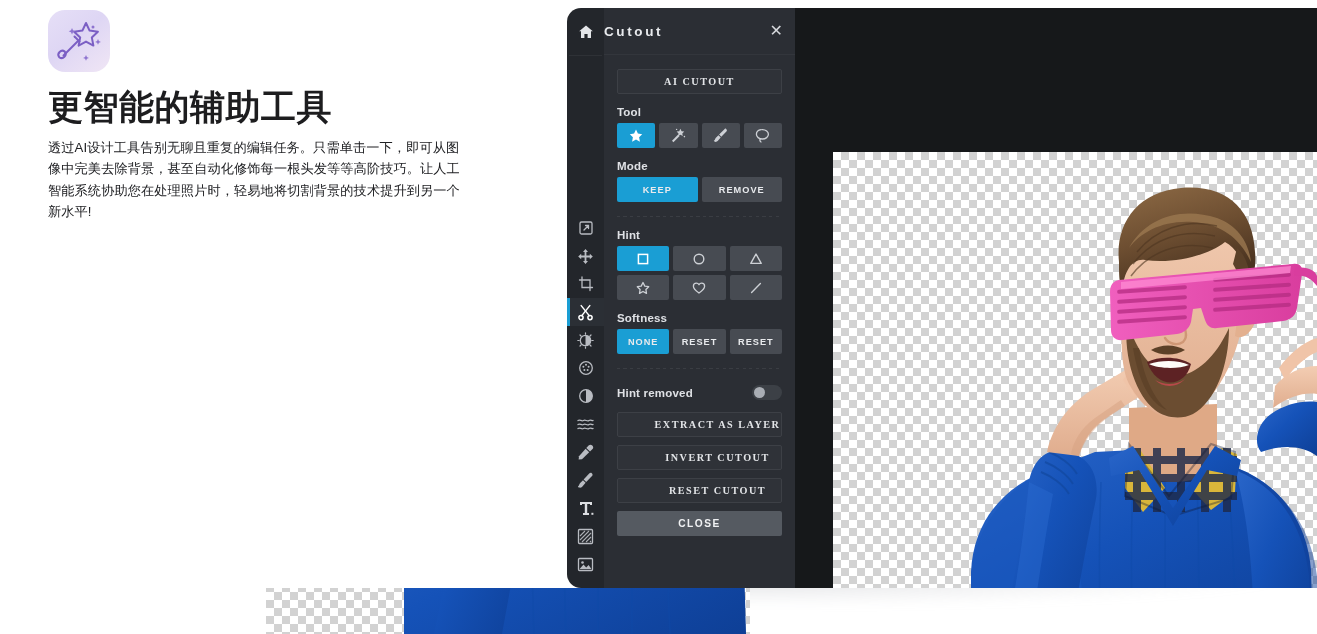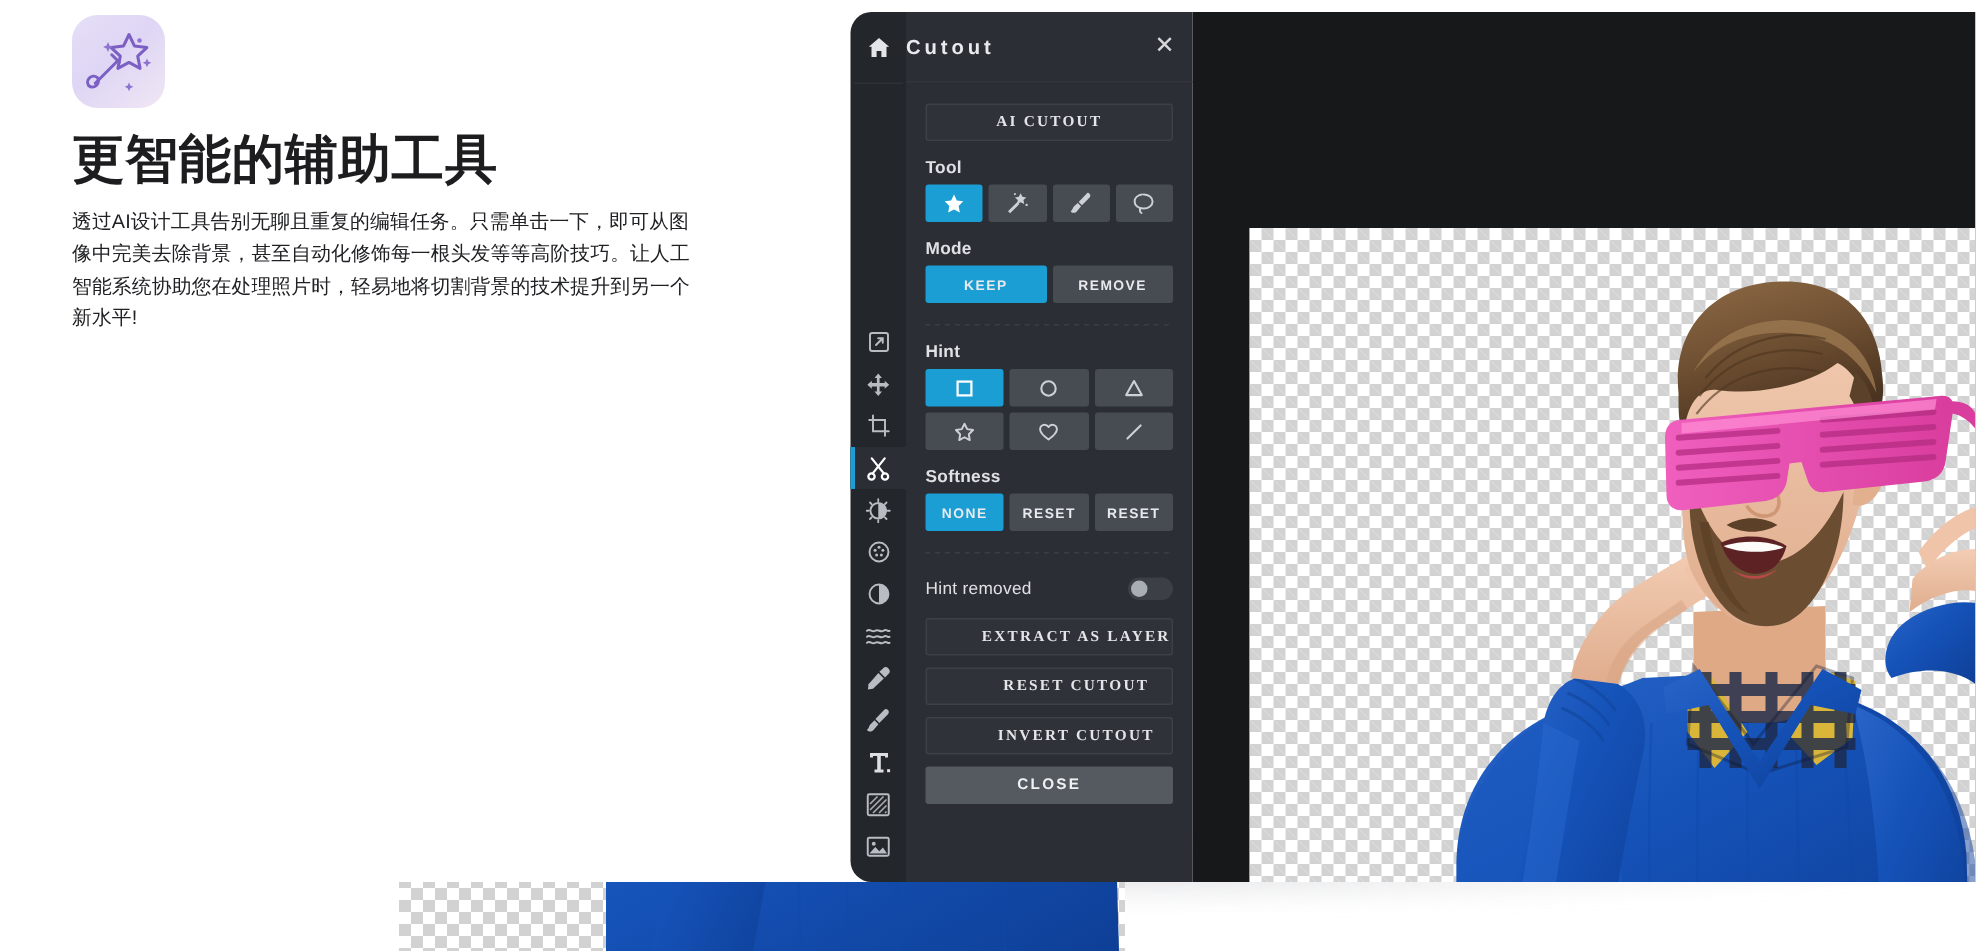--- a/index.html
+++ b/index.html
@@ -196,21 +196,21 @@
   .hint-row {
     display: flex;
     align-items: center;
     justify-content: space-between;
     margin-top: 16px;
     margin-bottom: 12px;
   }
   .hint-label {
     font-size: 11.5px;
     color: #dfe1e5;
-    font-weight: normal;
+    font-weight: bold;
     letter-spacing: 0.2px;
   }
   .toggle {
     width: 30px; height: 15px;
     border-radius: 8px;
     background: #3c4046;
     position: relative;
     cursor: pointer;
   }
   .toggle .knob {
@@ -661,22 +661,22 @@
       <div class="divider"></div>
 
       <div class="hint-row">
         <span class="hint-label">Hint removed</span>
         <span class="toggle">
             <span class="knob"></span>
           </span>
       </div>
 
       <button class="btn-outline stack-btn">EXTRACT AS LAYER</button>
+      <button class="btn-outline stack-btn">INVERT CUTOUT</button>
       <button class="btn-outline stack-btn">RESET CUTOUT</button>
-      <button class="btn-outline stack-btn">INVERT CUTOUT</button>
       <button class="close-btn">CLOSE</button>
     </div>
   </div>
 
 </div>
 
 <div class="canvas-overflow">
   <svg class="photo-layer" viewBox="0 0 484 490" preserveAspectRatio="xMidYMin slice">
     <defs>
       <linearGradient id="swgrad2" x1="0" y1="0" x2="1" y2="1">

